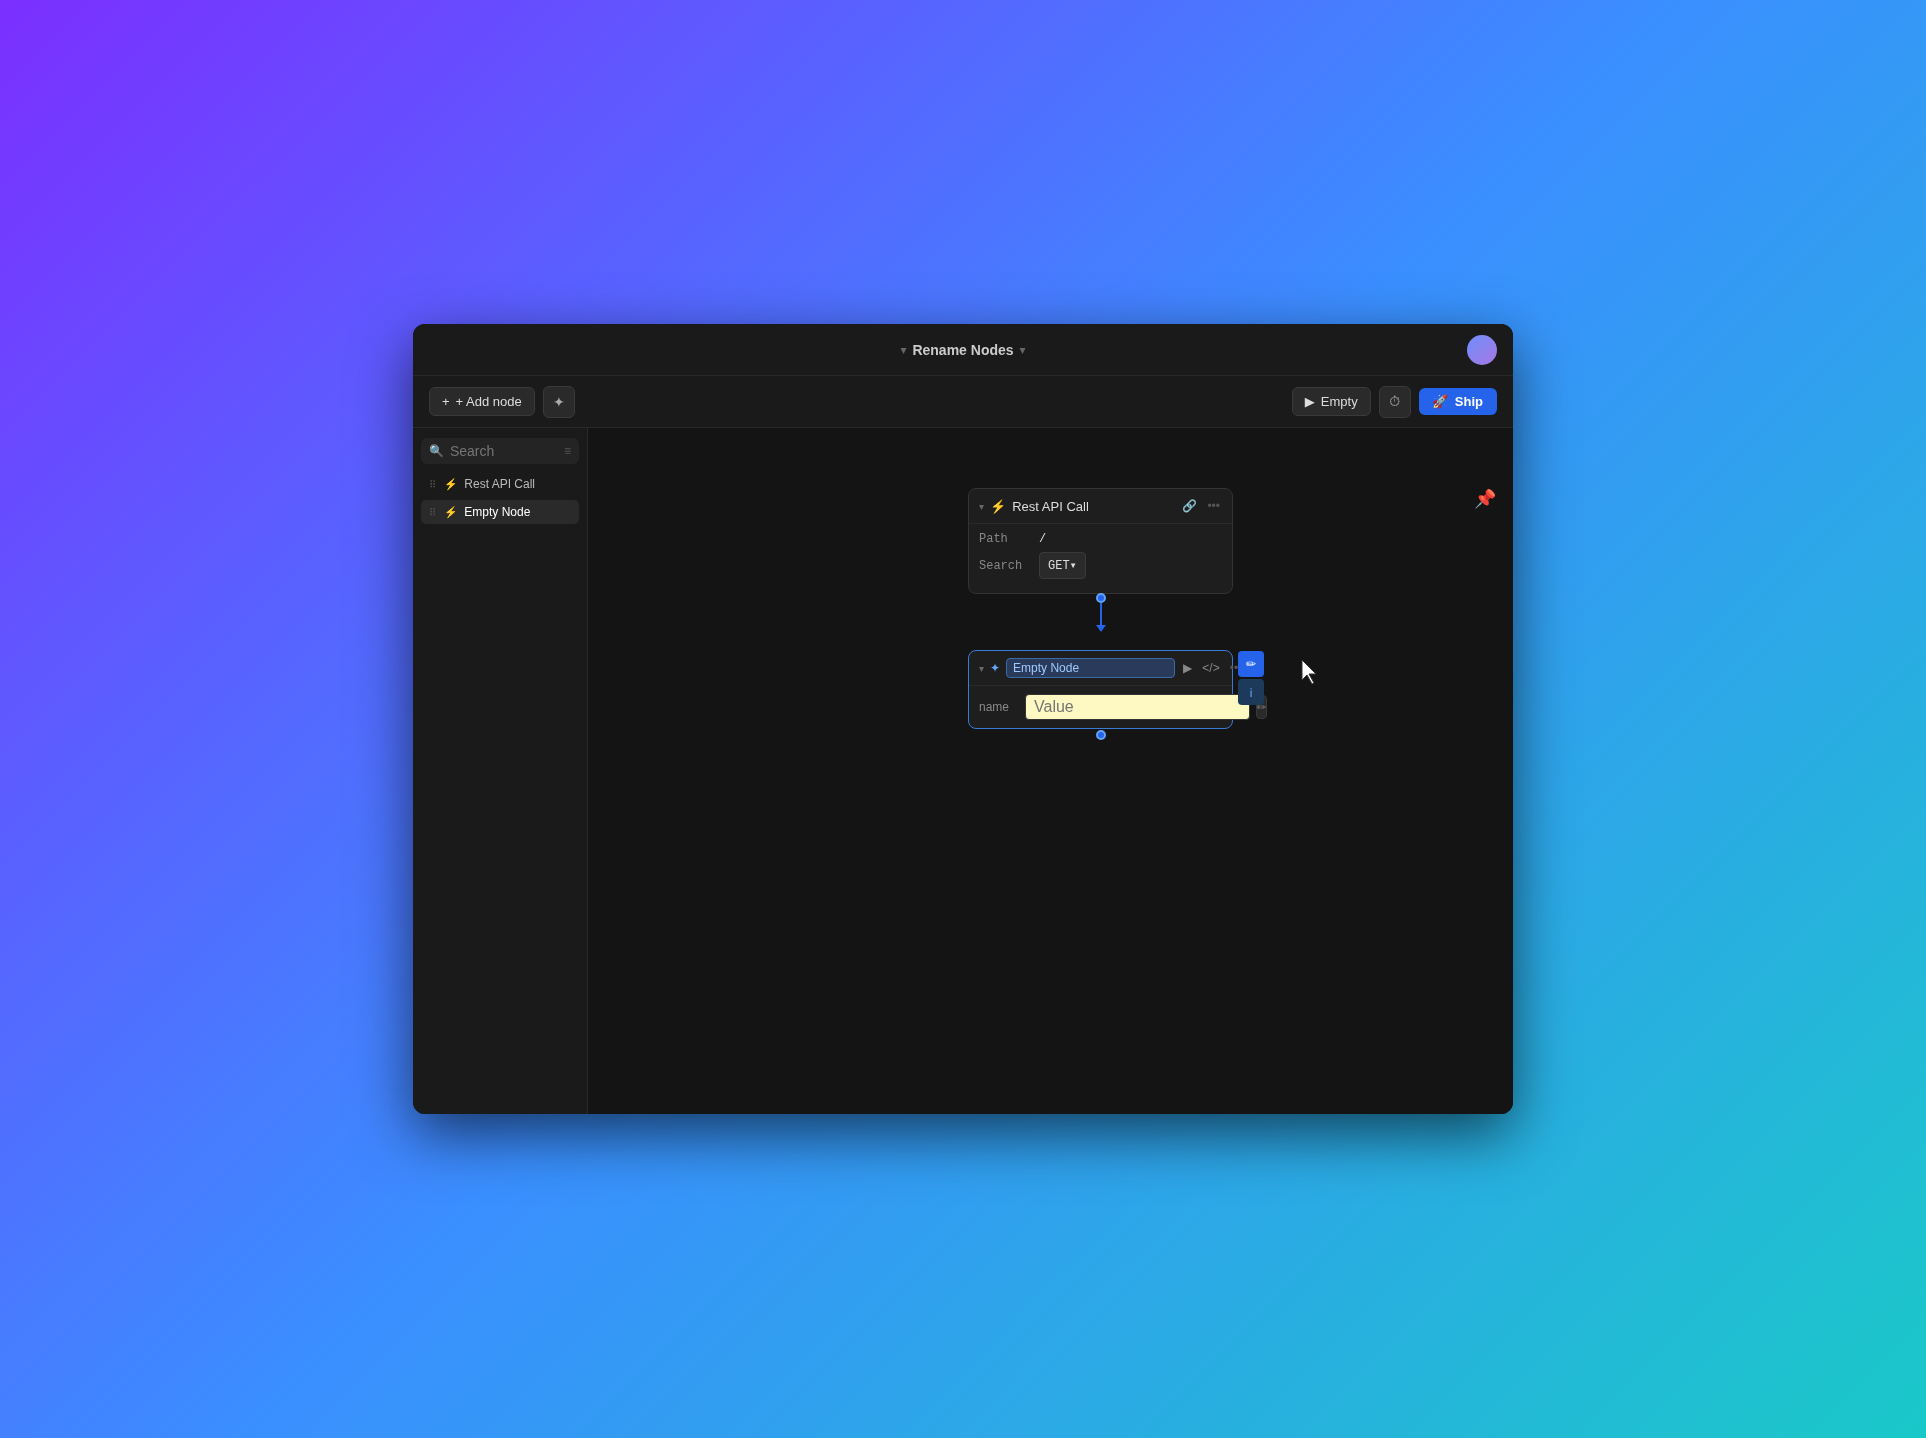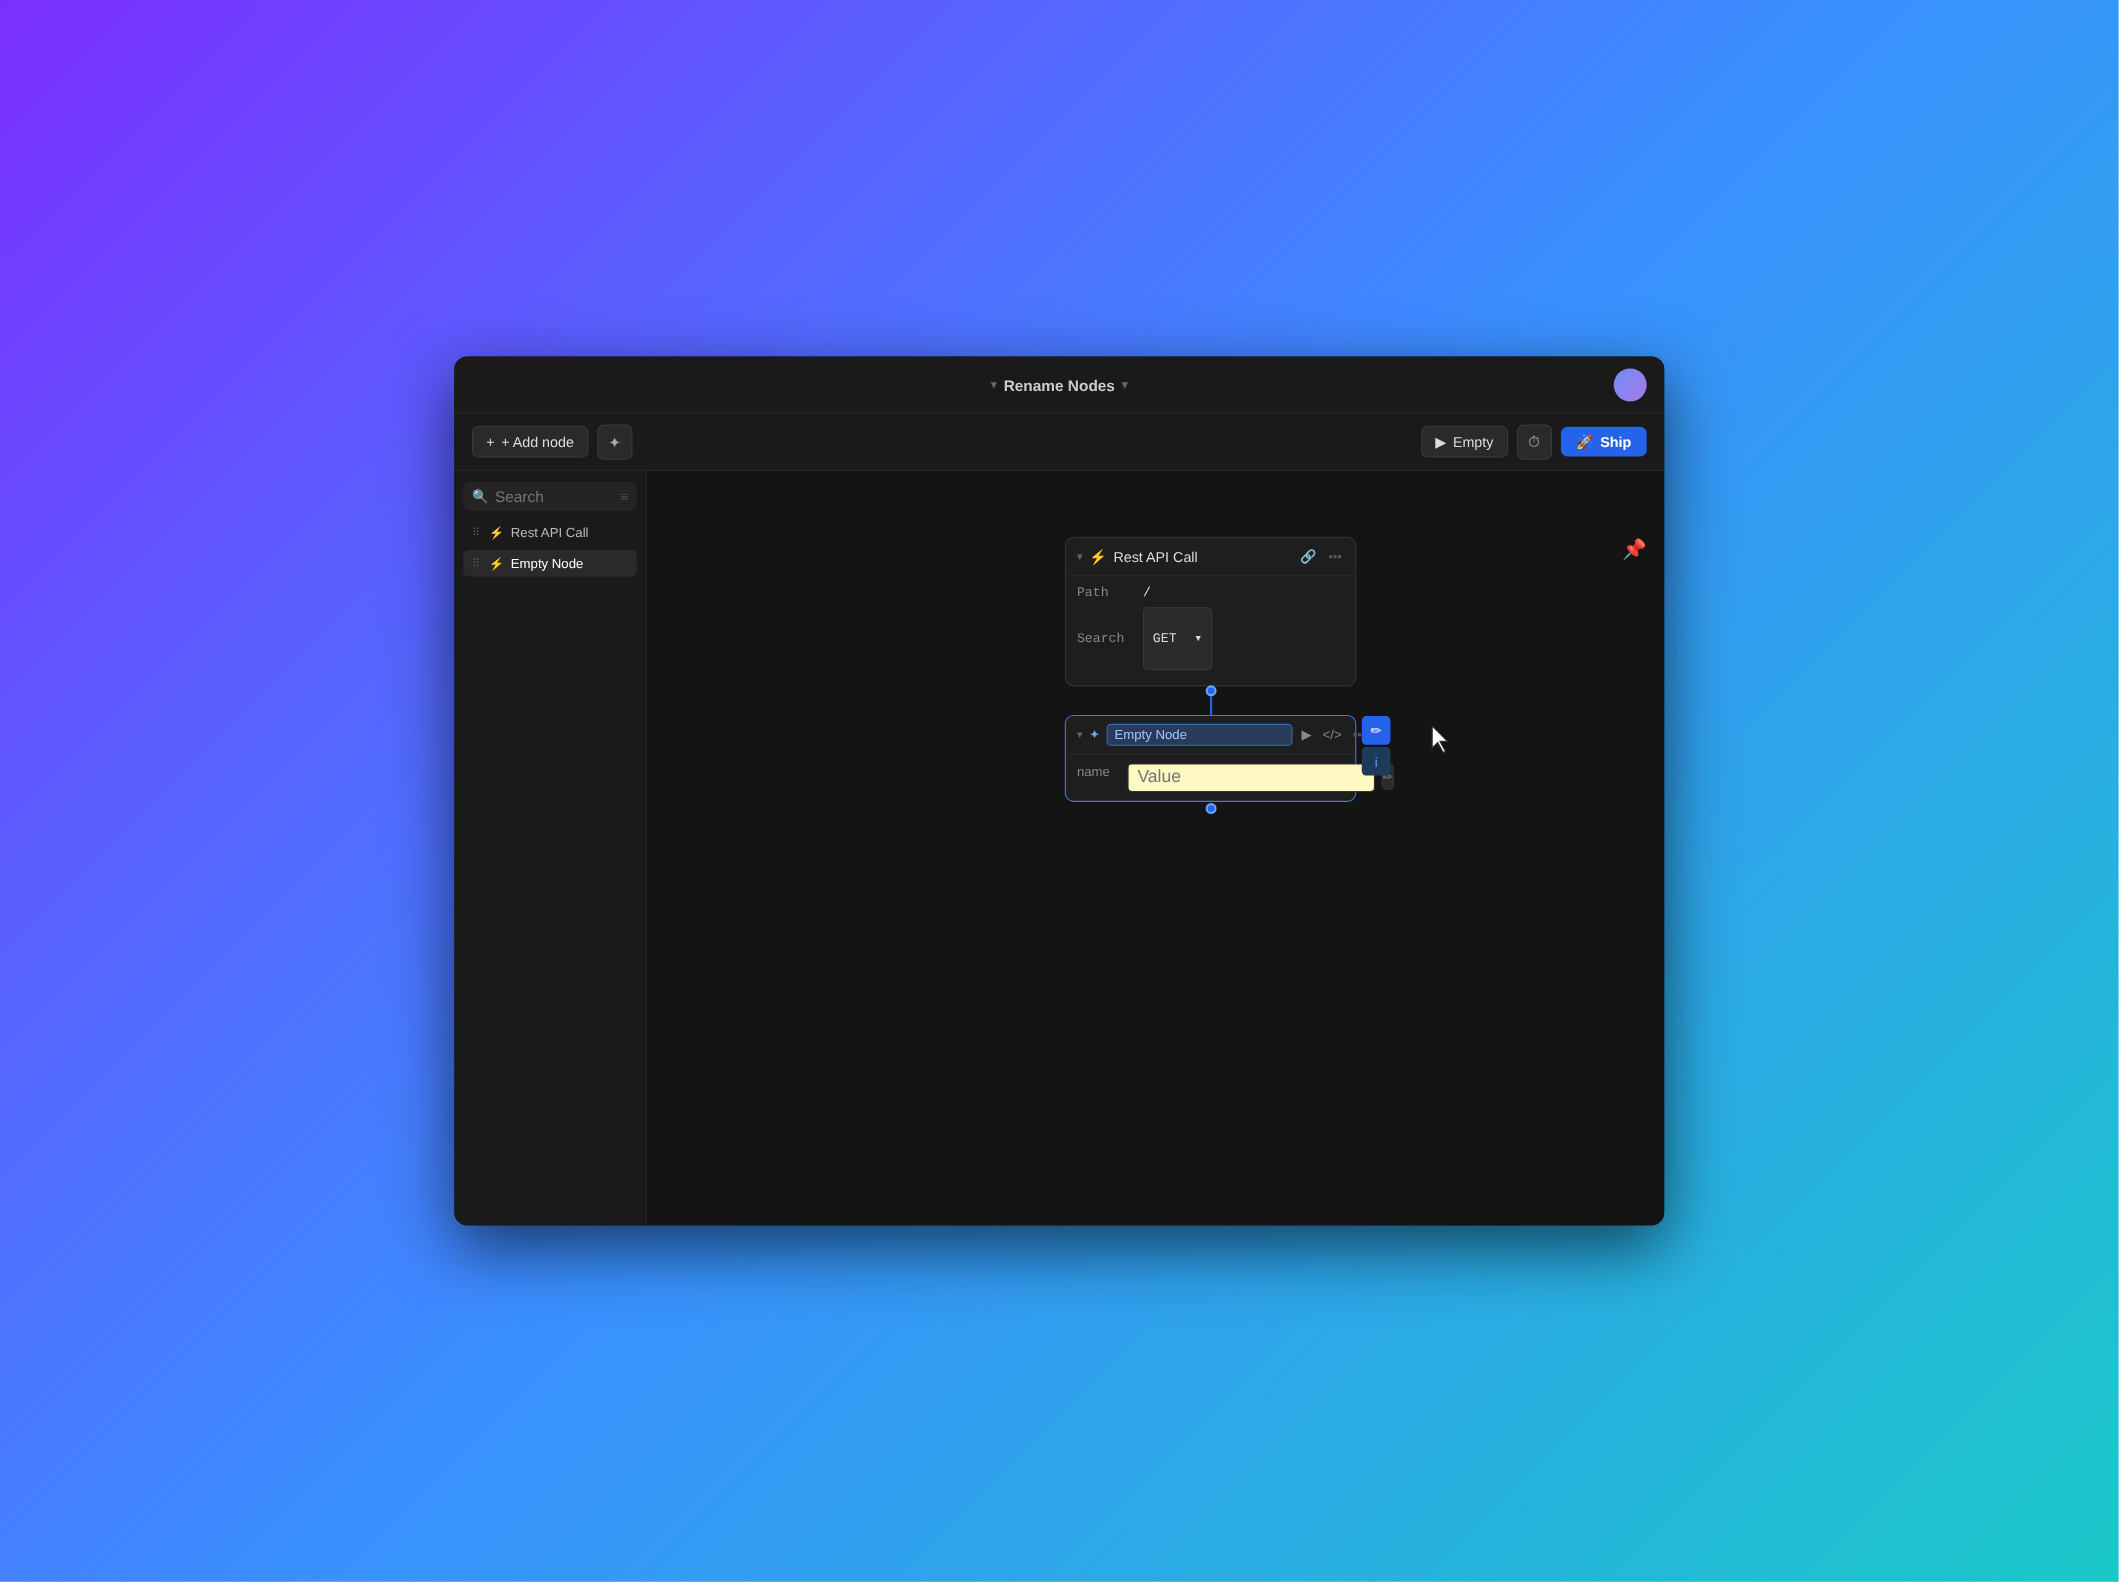--- a/index.html
+++ b/index.html
@@ -265,25 +265,25 @@
       flex-shrink: 0;
     }
     .node-field-value {
       color: #ddd;
       font-size: 12px;
       flex: 1;
     }
     .method-select {
       display: flex;
       align-items: center;
-      gap: 16px;
+      gap: 0;
       background: #2a2a2a;
       border: 1px solid #3a3a3a;
       border-radius: 4px;
-      padding: 20px 8px;
+      padding: 5px 8px;
       color: #ddd;
       font-size: 12px;
       cursor: pointer;
     }
     
     .connector {
       position: absolute;
       left: 50%;
       bottom: -38px;
       transform: translateX(-50%);
@@ -335,20 +335,21 @@
       font-size: 12px;
       padding: 2px 6px;
       flex: 1;
       outline: none;
     }
     .node-empty-body {
       padding: 8px 10px;
     }
     .node-value-field {
       display: flex;
+      align-items: center;
       gap: 6px;
     }
     .node-value-input {
       background: #fef9c3;
       border: 1px solid #333;
       border-radius: 4px;
       color: #666;
       font-size: 16px;
       padding: 3px 8px;
       flex: 1;

